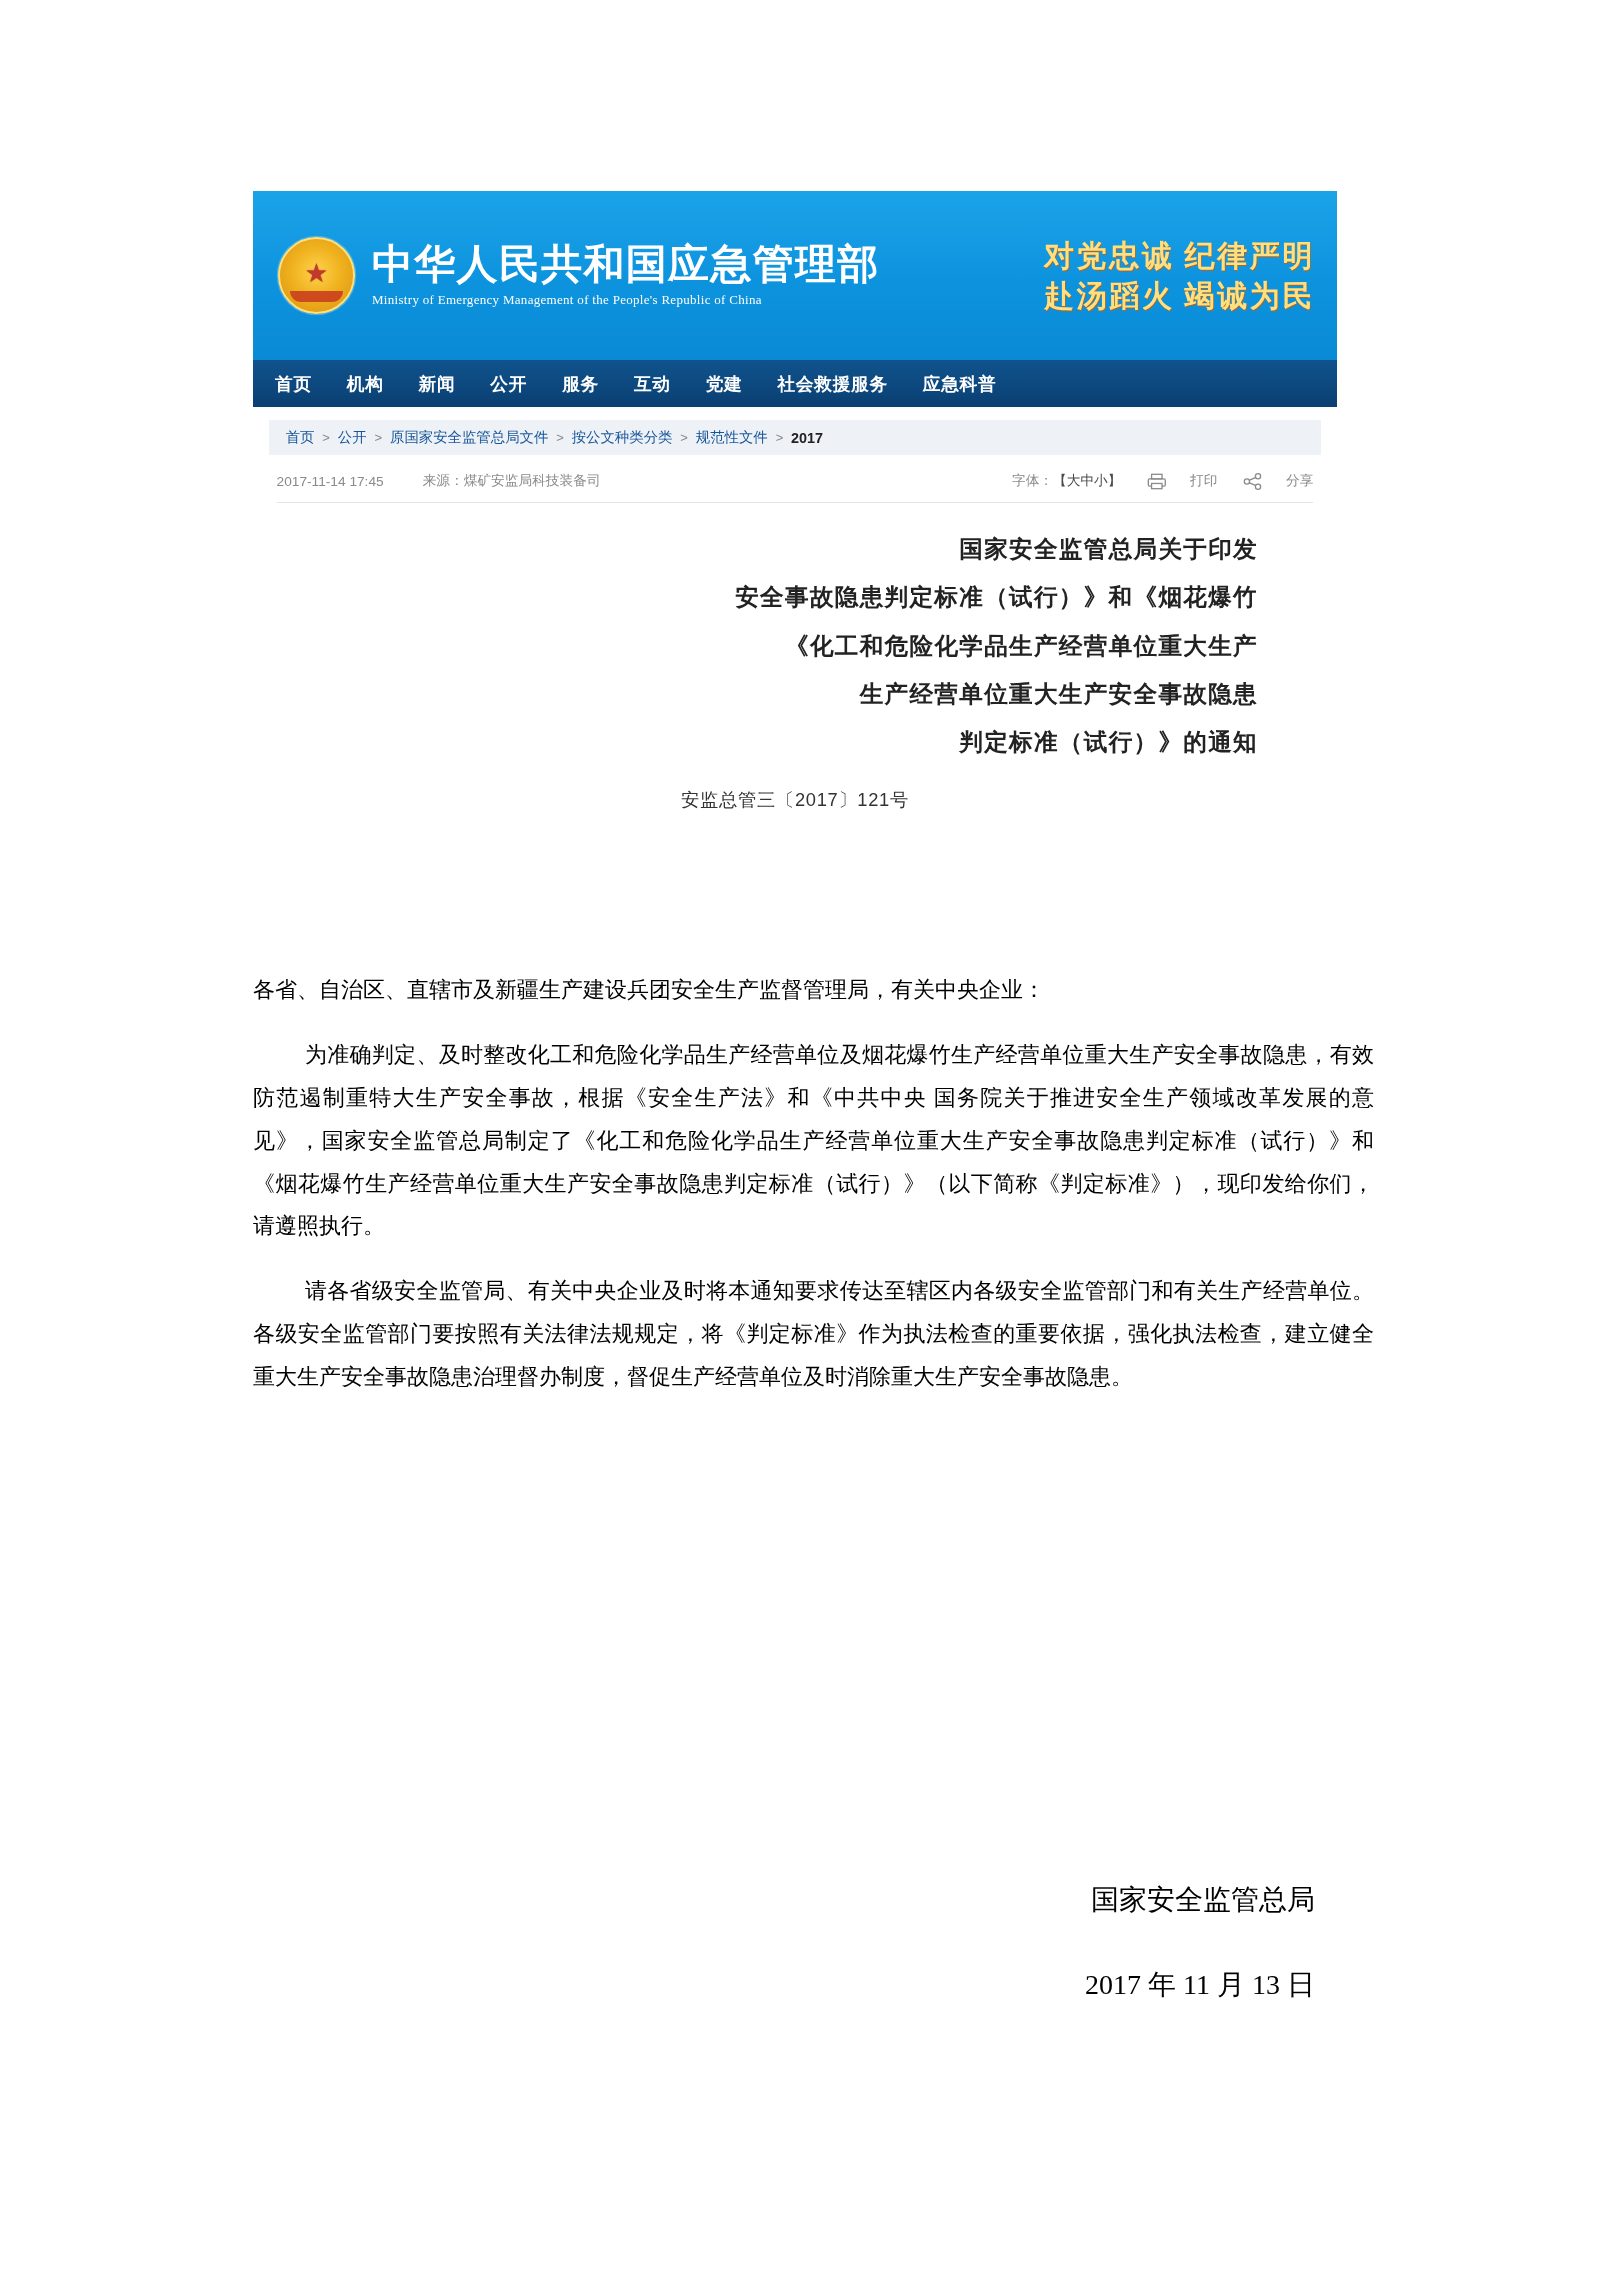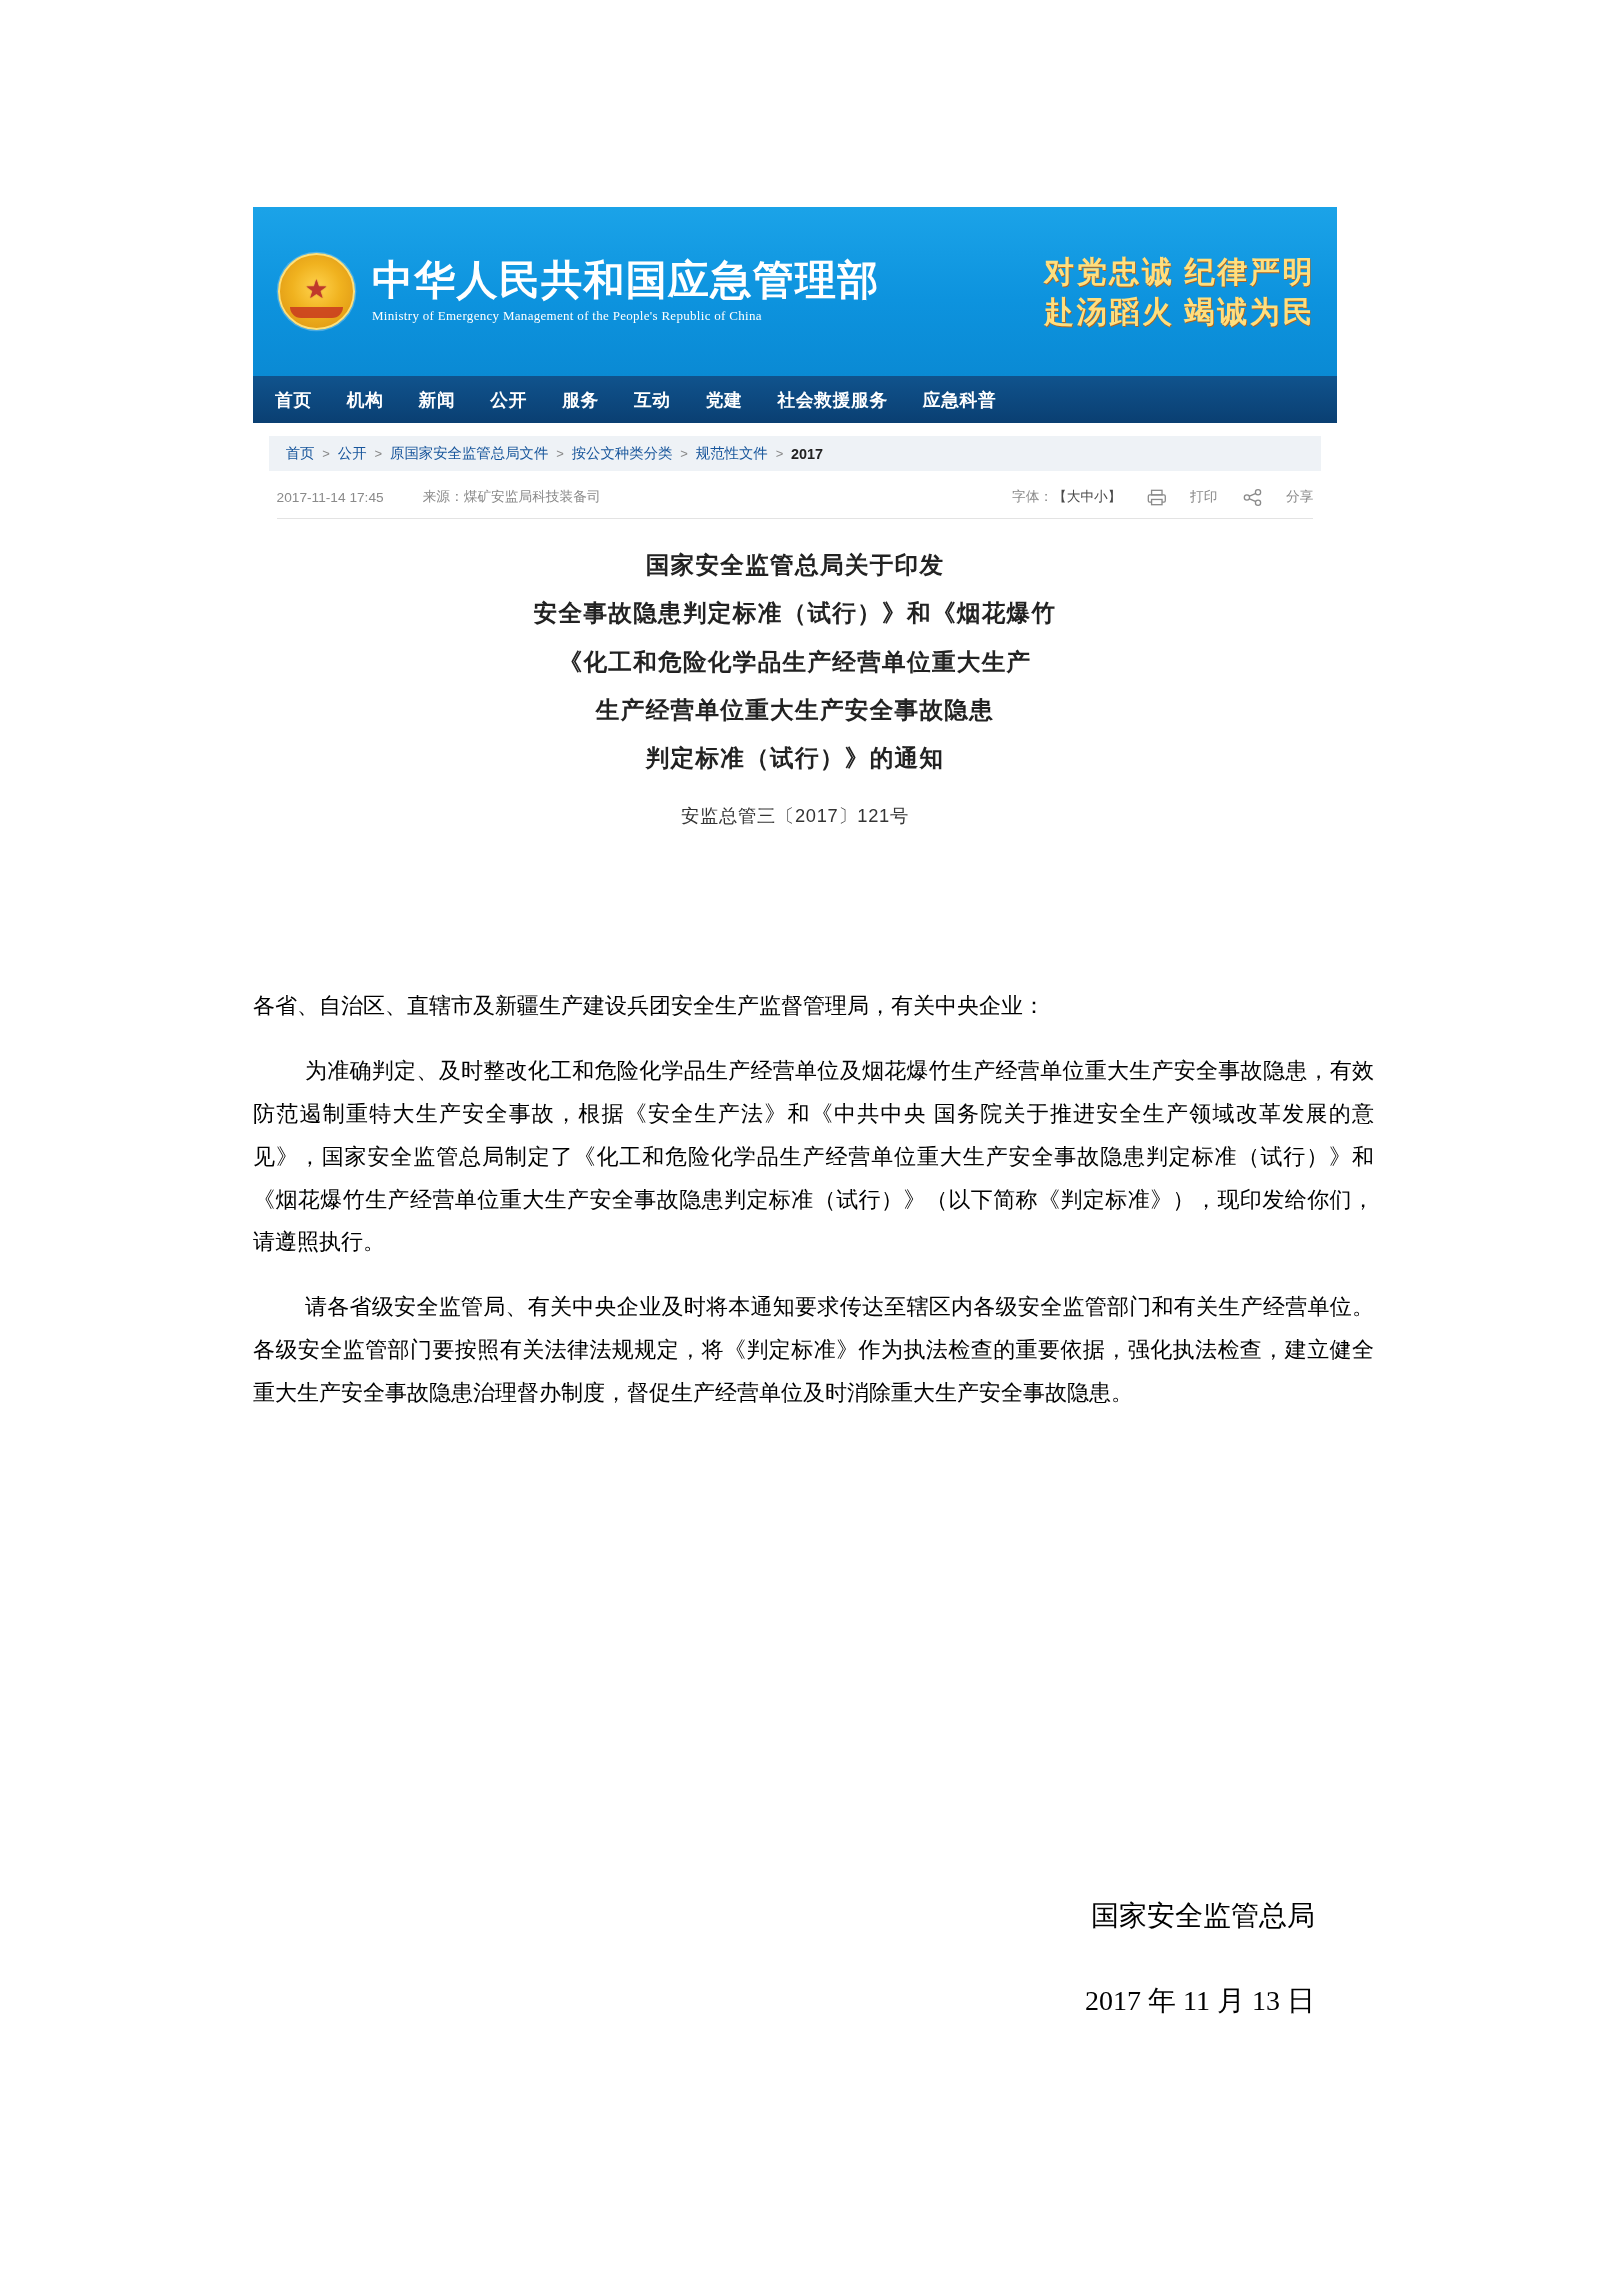--- a/index.html
+++ b/index.html
@@ -10,21 +10,21 @@
   body {
     width: 1623px;
     height: 2295px;
     font-family: "Liberation Serif", serif;
     color: #000;
     position: relative;
   }
 
   .page {
     position: absolute;
-    left: 0; top: 18px;
+    left: 0; top: 2px;
     width: 1623px;
     height: 1811px;
     box-sizing: border-box;
     padding: 12px;
   }
 
   
   .webshot {
     position: absolute;
     left: 253px;
@@ -189,21 +189,21 @@
   }
   .tool svg { display: block; }
 
   .divider {
     margin: 0 23.6px;
     border-bottom: 0.7px solid #e3e3e3;
   }
 
   
   .doc-title {
-    text-align: center;
+    text-align: right;
     padding: 22px 79px 6.5px 79px;
   }
   .doc-title .tline {
     font-family: "Liberation Serif", serif;
     font-size: 23.6px;
     font-weight: bold;
     color: #222;
     line-height: 2.05;
     letter-spacing: 1.3px;
   }

